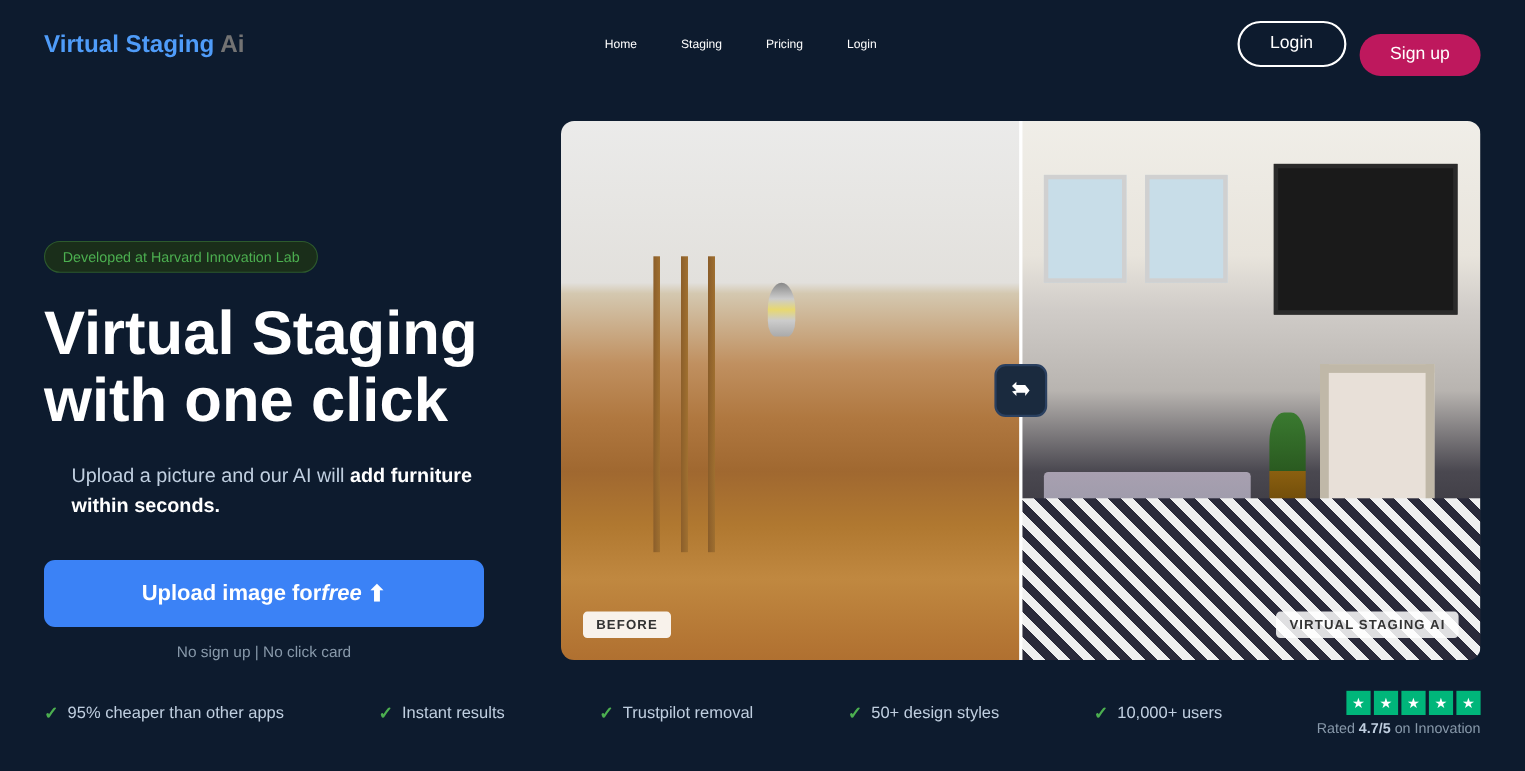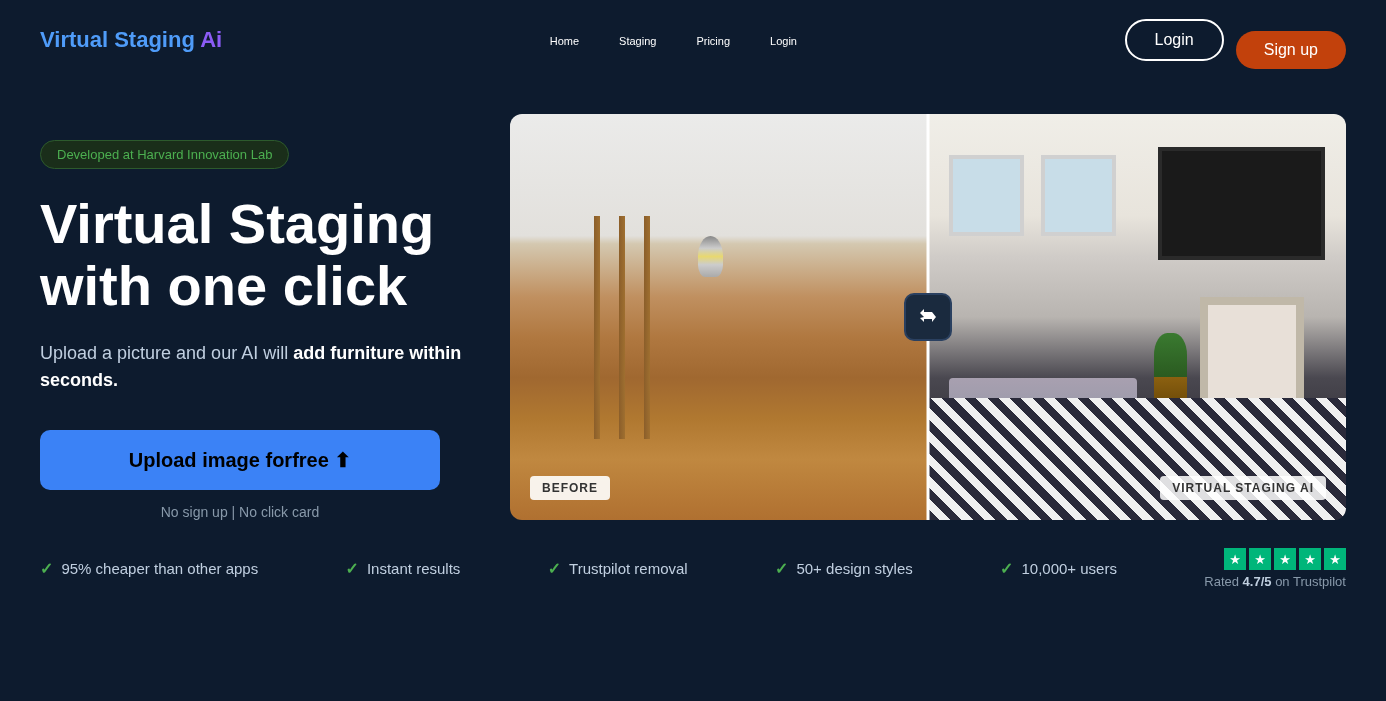--- a/index.html
+++ b/index.html
@@ -57,21 +57,21 @@
       border: 2px solid #ffffff;
       color: #ffffff;
       padding: 10px 28px;
       border-radius: 50px;
       font-size: 16px;
       font-weight: 500;
       cursor: pointer;
     }
 
     .btn-signup {
-      background: #c2410c;
+      background: #be185d;
       border: none;
       color: #ffffff;
       padding: 10px 28px;
       border-radius: 50px;
       font-size: 16px;
       font-weight: 500;
       cursor: pointer;
       margin-top: 20px;
     }
 
@@ -107,64 +107,66 @@
       line-height: 1.1;
       margin-bottom: 24px;
       color: #ffffff;
     }
 
     .hero-subtitle {
       font-size: 18px;
       line-height: 1.5;
       color: #c0cfe0;
       margin-bottom: 36px;
+      margin-left: 25px;
     }
 
     .hero-subtitle strong {
       color: #ffffff;
       font-weight: 700;
     }
 
     .btn-upload {
       display: flex;
       align-items: center;
       justify-content: center;
       background: #3b82f6;
-      color: #000000;
+      color: #ffffff;
       border: none;
       border-radius: 10px;
       padding: 18px 40px;
       font-size: 20px;
       font-weight: 600;
       cursor: pointer;
       width: 100%;
       max-width: 400px;
       margin-bottom: 14px;
     }
 
     .btn-upload .free-text {
       font-weight: 700;
+      font-style: italic;
     }
 
     .upload-icon {
       font-size: 20px;
     }
 
     .no-signup-text {
       text-align: center;
       color: #8899aa;
       font-size: 14px;
       max-width: 400px;
     }
 
     
     .hero-right {
       flex: 1;
       position: relative;
-      height: 406px;
+      height: 490px;
       border-radius: 12px;
       overflow: hidden;
       margin-top: 10px;
     }
 
     .comparison-container {
       width: 100%;
       height: 100%;
       position: relative;
       display: flex;
@@ -445,21 +447,21 @@
       height: 10%;
       background: linear-gradient(to bottom, #888 0%, #ccc 30%, #e8d870 50%, #ccc 70%, #aaa 100%);
       border-radius: 50% 50% 30% 30%;
     }
   </style>
 </head>
 <body>
 
 <nav class="navbar">
   <div class="nav-logo">
-    <span>Virtual Staging </span><span style="color:#8b5cf6">Ai</span>
+    <span>Virtual Staging </span><span style="color:#737373">Ai</span>
   </div>
 
   <ul class="nav-links">
     <li><a href="#">Home</a></li>
     <li><a href="#">Staging</a></li>
     <li><a href="#">Pricing</a></li>
     <li><a href="#">Login</a></li>
   </ul>
 
   <div class="nav-actions">
@@ -552,17 +554,17 @@
 
   <div class="trustpilot-section">
     <div class="trustpilot-stars">
       <div class="star">★</div>
       <div class="star">★</div>
       <div class="star">★</div>
       <div class="star">★</div>
       <div class="star">★</div>
     </div>
     <div class="trustpilot-text">
-      Rated <strong>4.7/5</strong> on <span>Trustpilot</span>
+      Rated <strong>4.7/5</strong> on <span>Innovation</span>
     </div>
   </div>
 
 </div>
 
 </body></html>

